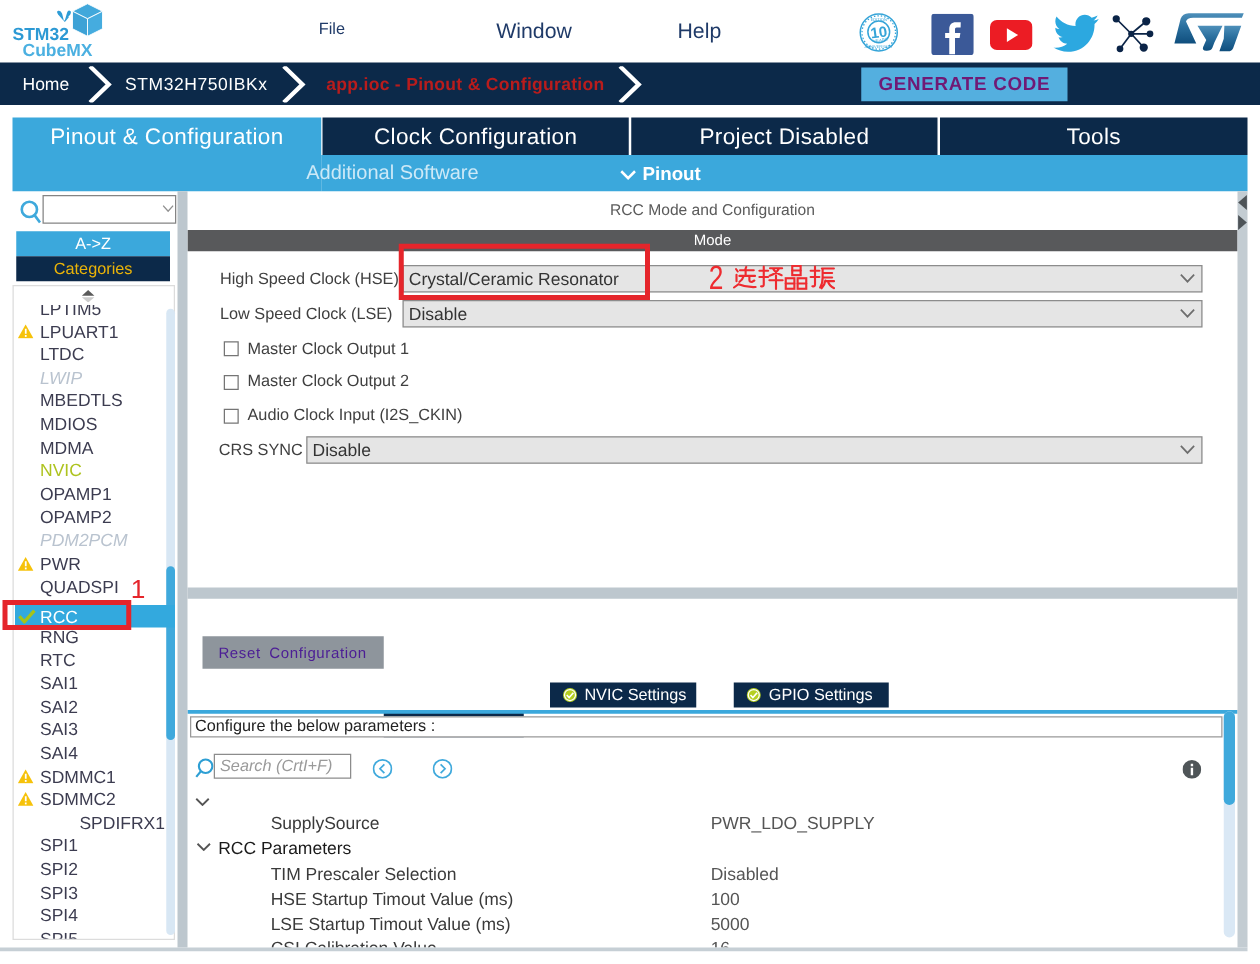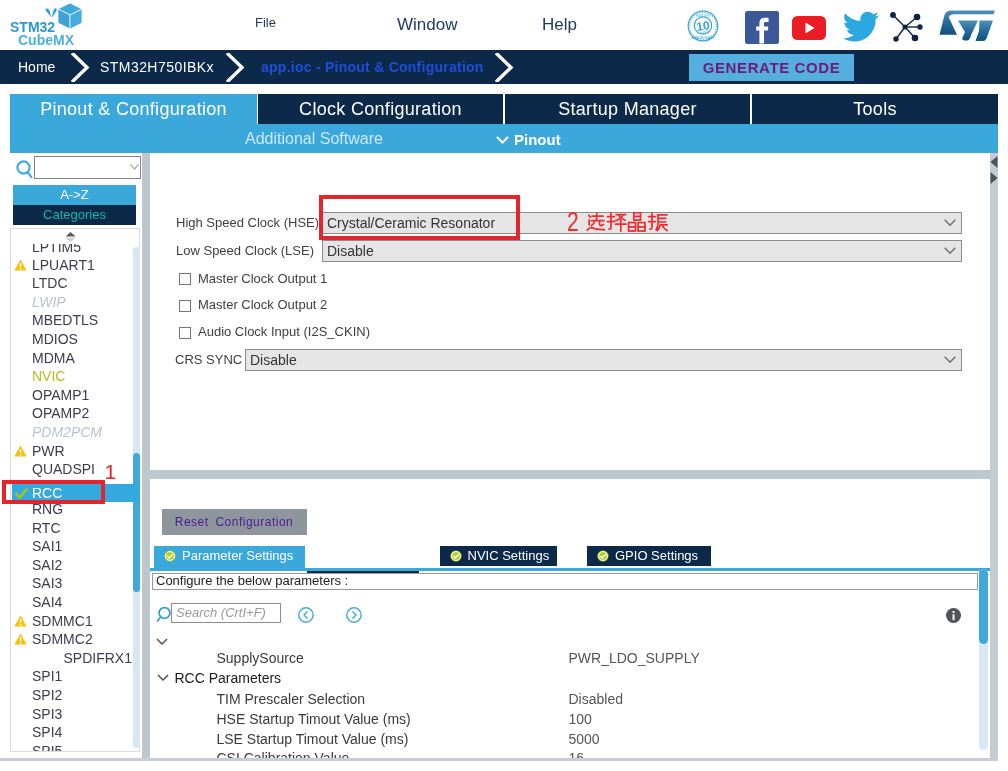--- a/index.html
+++ b/index.html
@@ -89,48 +89,48 @@
 
 <div class="abs navy" style="left:0;top:50px;width:1008px;height:34px;"></div>
 <div class="abs" style="left:18px;top:59px;font-size:14px;color:#fff;">Home</div>
 <svg class="abs" style="left:70px;top:53px;" width="20" height="29" viewBox="0 0 20 29">
       <path d="M2,0 L17,14.5 L2,29" fill="none" stroke="#fff" stroke-width="3.4"></path>
     </svg>
 <div class="abs" style="left:100px;top:59px;font-size:14px;letter-spacing:0.45px;color:#fff;">STM32H750IBKx</div>
 <svg class="abs" style="left:225px;top:53px;" width="20" height="29" viewBox="0 0 20 29">
       <path d="M2,0 L17,14.5 L2,29" fill="none" stroke="#fff" stroke-width="3.4"></path>
     </svg>
-<div class="abs" style="left:261px;top:59px;font-size:14px;font-weight:bold;letter-spacing:0.25px;color:#1d4ed8;">app.ioc - Pinout &amp; Configuration</div>
+<div class="abs" style="left:261px;top:59px;font-size:14px;font-weight:bold;letter-spacing:0.25px;color:#b91c1c;">app.ioc - Pinout &amp; Configuration</div>
 <svg class="abs" style="left:494px;top:53px;" width="20" height="29" viewBox="0 0 20 29">
       <path d="M2,0 L17,14.5 L2,29" fill="none" stroke="#fff" stroke-width="3.4"></path>
     </svg>
 <div class="abs" style="left:689px;top:54px;width:165px;height:27px;background:#54AFDF;color:#701a75;font-size:15px;font-weight:bold;text-align:center;line-height:27px;letter-spacing:0.6px;">GENERATE CODE</div>
 
 <div class="abs lblue" style="left:10px;top:94px;width:247px;height:59px;"></div>
 <div class="abs" style="left:10px;top:94px;width:247px;height:30px;font-size:18px;letter-spacing:0.3px;color:#fff;text-align:center;line-height:30px;">Pinout &amp; Configuration</div>
 <div class="abs navy" style="left:258px;top:94px;width:245px;height:30px;font-size:18px;letter-spacing:0.3px;color:#fff;text-align:center;line-height:30px;">Clock Configuration</div>
-<div class="abs navy" style="left:505px;top:94px;width:245px;height:30px;font-size:18px;letter-spacing:0.3px;color:#fff;text-align:center;line-height:30px;">Startup Manager</div>
+<div class="abs navy" style="left:505px;top:94px;width:245px;height:30px;font-size:18px;letter-spacing:0.3px;color:#fff;text-align:center;line-height:30px;">Project Disabled</div>
 <div class="abs navy" style="left:752px;top:94px;width:246px;height:30px;font-size:18px;letter-spacing:0.3px;color:#fff;text-align:center;line-height:30px;">Tools</div>
 <div class="abs lblue" style="left:257px;top:124px;width:741px;height:29px;"></div>
 <div class="abs" style="left:245px;top:130px;font-size:16px;color:#CDE9F7;">Additional Software</div>
 <svg class="abs" style="left:496px;top:136px;" width="13" height="8" viewBox="0 0 13 8">
       <path d="M1,1 L6.5,6.5 L12,1" fill="none" stroke="#fff" stroke-width="2"></path>
     </svg>
 <div class="abs" style="left:514px;top:131px;font-size:15px;font-weight:bold;color:#fff;">Pinout</div>
 
 <svg class="abs" style="left:16px;top:159.5px;" width="18" height="20" viewBox="0 0 18 20">
   <circle cx="7.5" cy="7.5" r="6.1" fill="none" stroke="#3FA9DC" stroke-width="2.1"></circle>
   <line x1="11.8" y1="12.3" x2="16" y2="18" stroke="#3FA9DC" stroke-width="2.1"></line>
 </svg>
 <div class="abs" style="left:34px;top:156px;width:107px;height:23px;border:1.5px solid #848484;background:#fff;"></div>
 <svg class="abs" style="left:130px;top:164px;" width="9" height="6" viewBox="0 0 9 6">
       <path d="M0.5,0.5 L4.5,5 L8.5,0.5" fill="none" stroke="#909090" stroke-width="1.1"></path>
     </svg>
 <div class="abs lblue" style="left:13px;top:185px;width:123px;height:19.5px;color:#fff;font-size:13px;text-align:center;line-height:19.5px;">A-&gt;Z</div>
-<div class="abs navy" style="left:13px;top:204.5px;width:123px;height:20.5px;color:#14b8a6;font-size:13px;text-align:center;line-height:20.5px;">Categories</div>
+<div class="abs navy" style="left:13px;top:204.5px;width:123px;height:20.5px;color:#eab308;font-size:13px;text-align:center;line-height:20.5px;">Categories</div>
 
 <div class="abs" style="left:10px;top:228px;width:130px;height:524px;border:1px solid #DCDCDC;background:#fff;"></div>
 <svg class="abs" style="left:65px;top:232px;" width="11" height="10" viewBox="0 0 11 10">
   <polygon points="5.5,0 10.5,4.5 0.5,4.5" fill="#5A5A5A"></polygon>
   <polygon points="0.5,5.8 10.5,5.8 5.5,10" fill="#CCCCCC"></polygon>
 </svg>
 
 <div class="abs" style="left:132.5px;top:247px;width:7px;height:501px;background:#D8E7F4;border-radius:3.5px;"></div>
 <div class="abs" style="left:132.5px;top:453px;width:7px;height:139px;background:#3FA9DC;border-radius:3.5px;"></div>
 
@@ -193,20 +193,22 @@
       <rect x="5.9" y="4" width="1.4" height="4" fill="#fff"></rect>
       <rect x="5.9" y="9" width="1.4" height="1.5" fill="#fff"></rect>
     </svg>
 <svg class="abs" style="left:13.5px;top:486.5px;" width="15" height="12" viewBox="0 0 15 12">
       <path d="M1.5,6 L5.5,10.5 L13.5,1.5" fill="none" stroke="#A6C318" stroke-width="2.6"></path>
     </svg>
 
 <div class="abs" style="left:2px;top:480px;width:103px;height:24px;border:4px solid #E5252B;"></div>
 <div class="abs" style="left:104.5px;top:460px;font-size:21px;color:#E5252B;">1</div>
 
+<div class="abs" style="left:150px;top:161px;width:840px;height:14px;font-size:12.5px;color:#5A5A5A;text-align:center;">RCC Mode and Configuration</div>
+<div class="abs graybar" style="left:150px;top:183.5px;width:840px;height:17px;color:#fff;font-size:12px;text-align:center;line-height:17px;">Mode</div>
 
 <style>
 .flabel { position:absolute; font-size:13px; color:#404040; height:16px; line-height:16px; }
 .dd { position:absolute; border:1px solid #8C8C8C; background:#e5e5e5; font-size:14px; color:#333; }
 .ddtext { position:absolute; left:4px; top:0; height:100%; display:flex; align-items:center; }
 .cb { position:absolute; width:12.4px; height:12.4px; border:1.3px solid #757575; background:#fff; }
 </style>
 <div class="flabel" style="left:176px;top:215px;">High Speed Clock (HSE)</div>
 <div class="dd" style="left:322px;top:212px;width:640px;height:22px;">
       <span class="ddtext">Crystal/Ceramic Resonator</span>
@@ -271,28 +273,20 @@
 
 <div class="abs" style="left:150px;top:470px;width:840px;height:8.6px;background:#BDC7CE;"></div>
 
 <div class="abs" style="left:161.5px;top:509px;width:145px;height:26px;background:#8E959C;color:#4c1d95;font-size:12px;letter-spacing:0.5px;word-spacing:3px;text-align:center;line-height:26px;">Reset Configuration</div>
 
 <style>
 .ctab { position:absolute; top:545.5px; height:20px; color:#fff; font-size:13px; line-height:20px; }
 .ctab svg { position:absolute; left:10px; top:4.5px; }
 .ctab span { position:absolute; left:28px; white-space:nowrap; }
 </style>
-<div class="ctab lblue" style="left:154px;width:151px;height:25.5px;">
-      <svg width="12" height="12" viewBox="0 0 12 12">
-        <circle cx="6" cy="6" r="5.6" fill="#B5CF20"></circle>
-        <circle cx="6" cy="6" r="4.4" fill="none" stroke="#fff" stroke-width="1"></circle>
-        <path d="M3.4,6 L5.3,8 L8.7,4.2" fill="none" stroke="#fff" stroke-width="1.3"></path>
-      </svg>
-      <span>Parameter Settings</span>
-    </div>
 <div class="ctab navy" style="left:306.5px;width:112px;margin-top:24px;">
       <svg width="12" height="12" viewBox="0 0 12 12">
         <circle cx="6" cy="6" r="5.6" fill="#B5CF20"></circle>
         <circle cx="6" cy="6" r="4.4" fill="none" stroke="#fff" stroke-width="1"></circle>
         <path d="M3.4,6 L5.3,8 L8.7,4.2" fill="none" stroke="#fff" stroke-width="1.3"></path>
       </svg>
       <span>User Constants</span>
     </div>
 <div class="ctab navy" style="left:439.5px;width:117px;">
       <svg width="12" height="12" viewBox="0 0 12 12">

